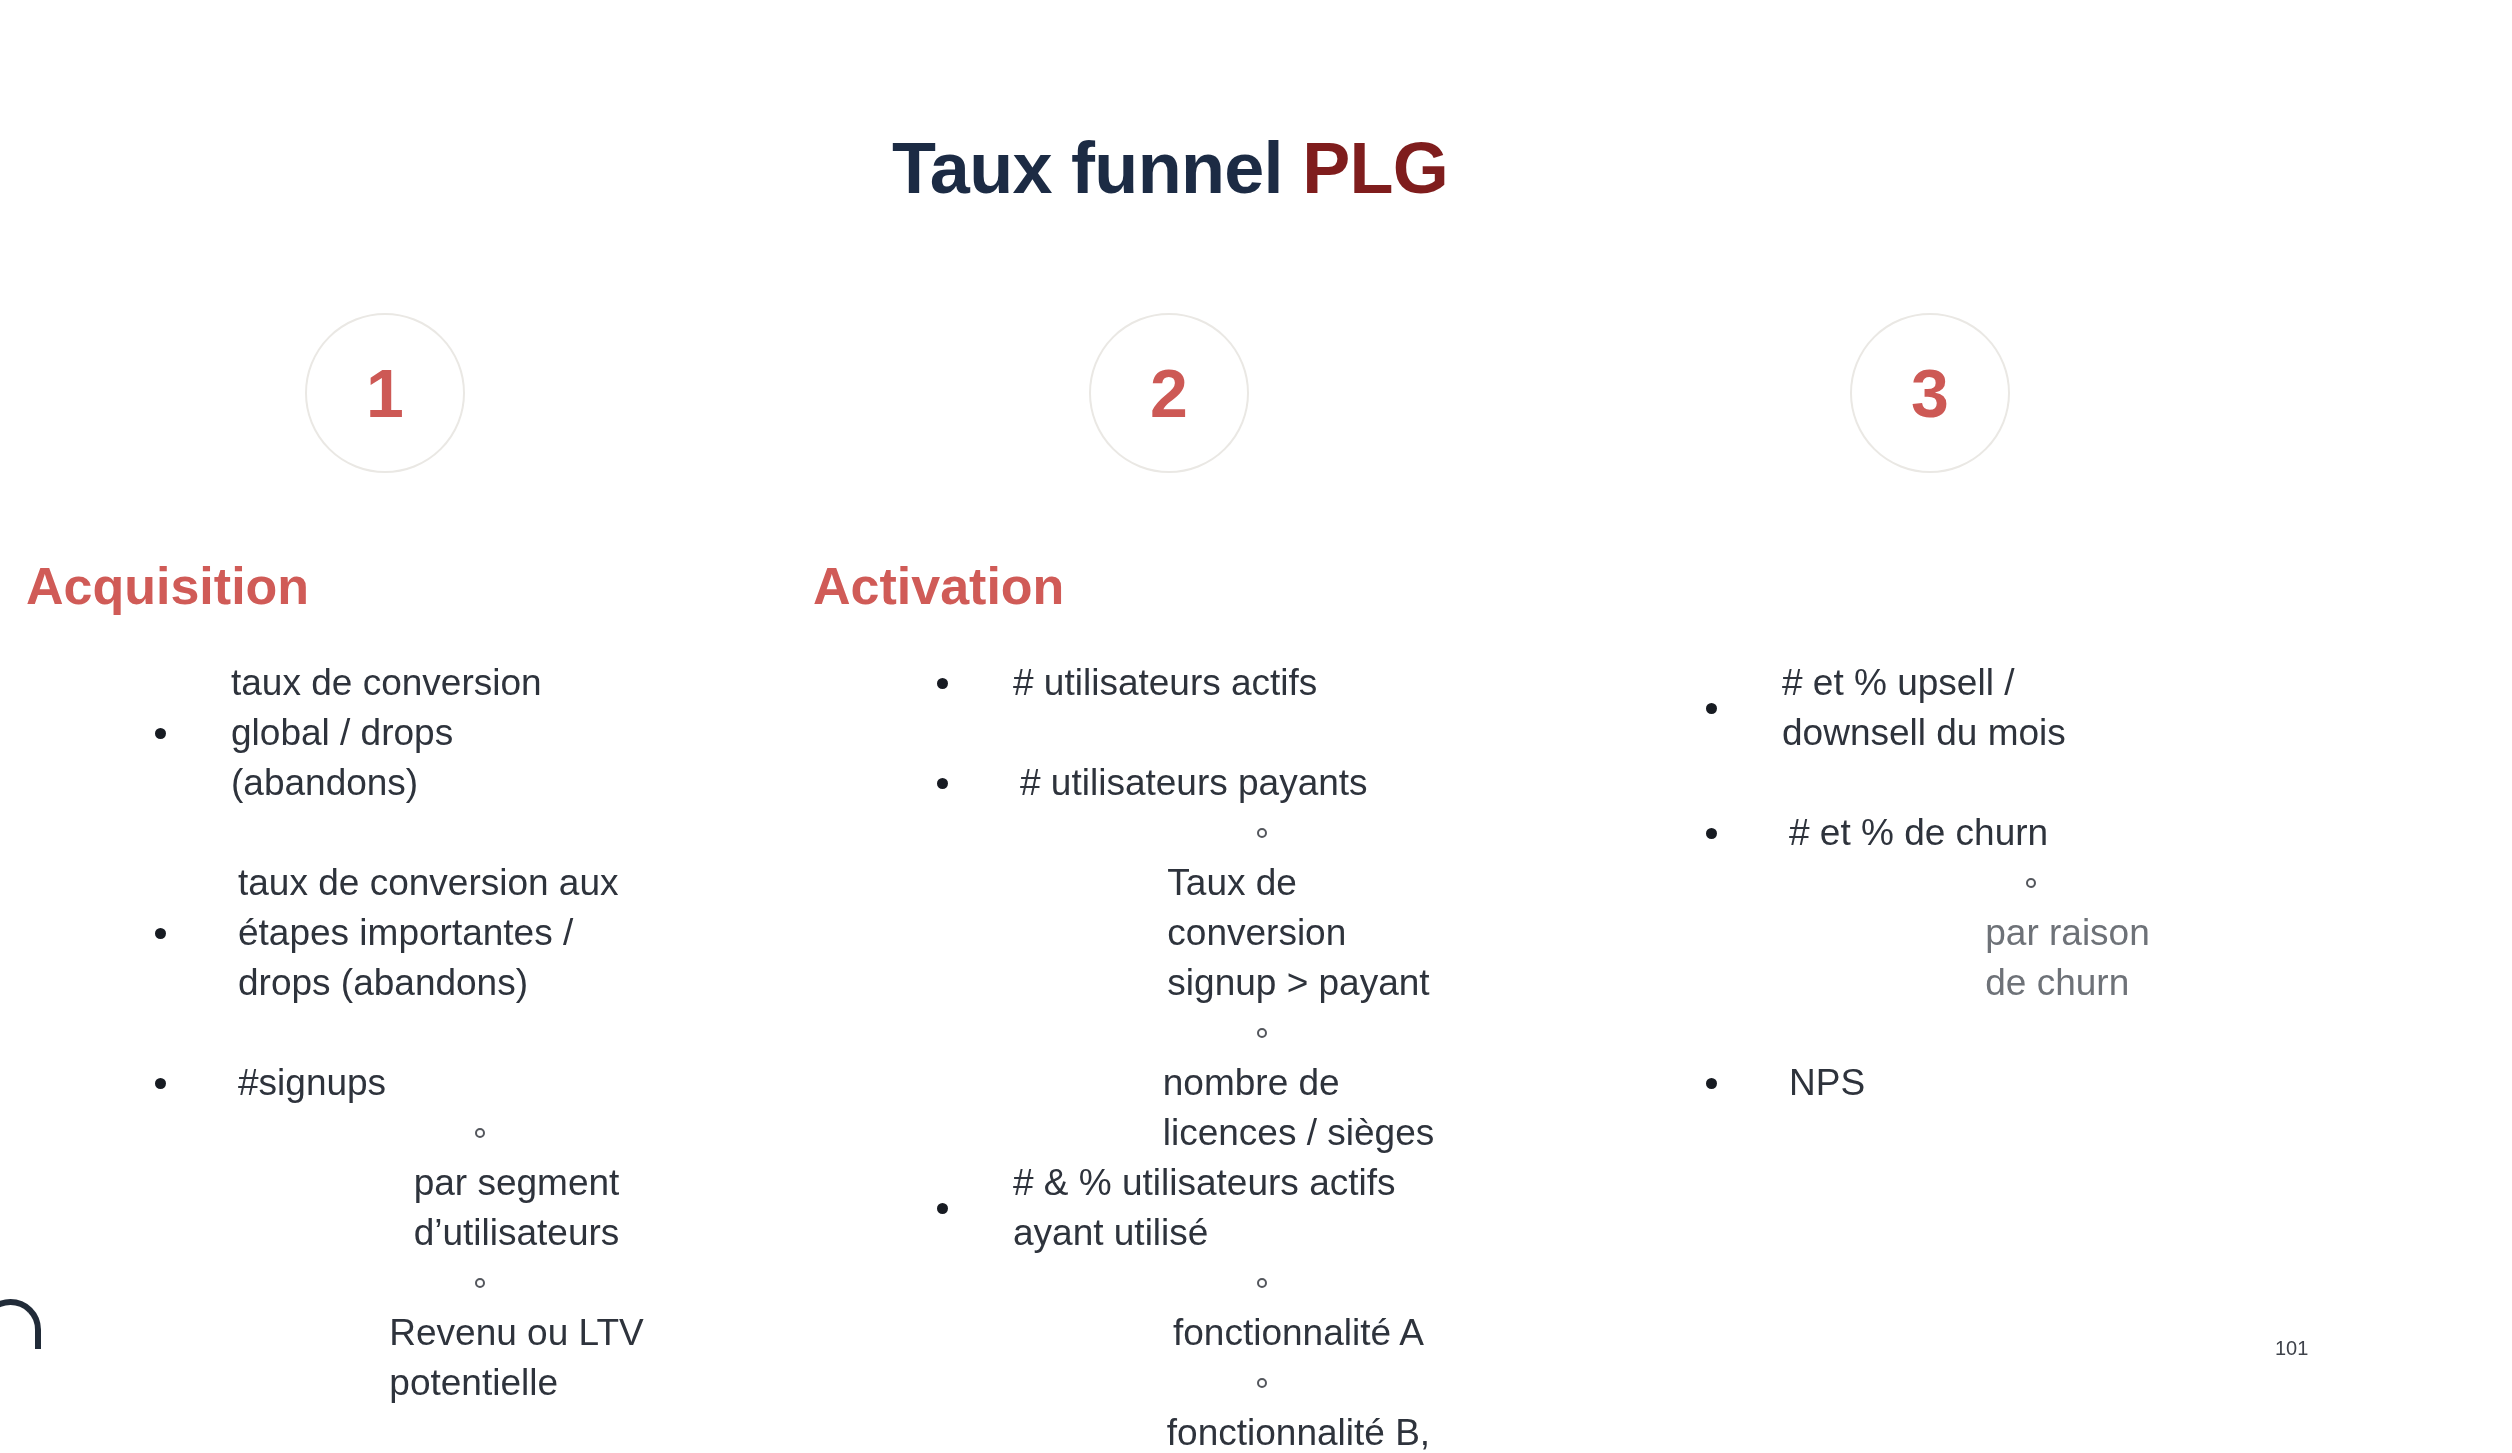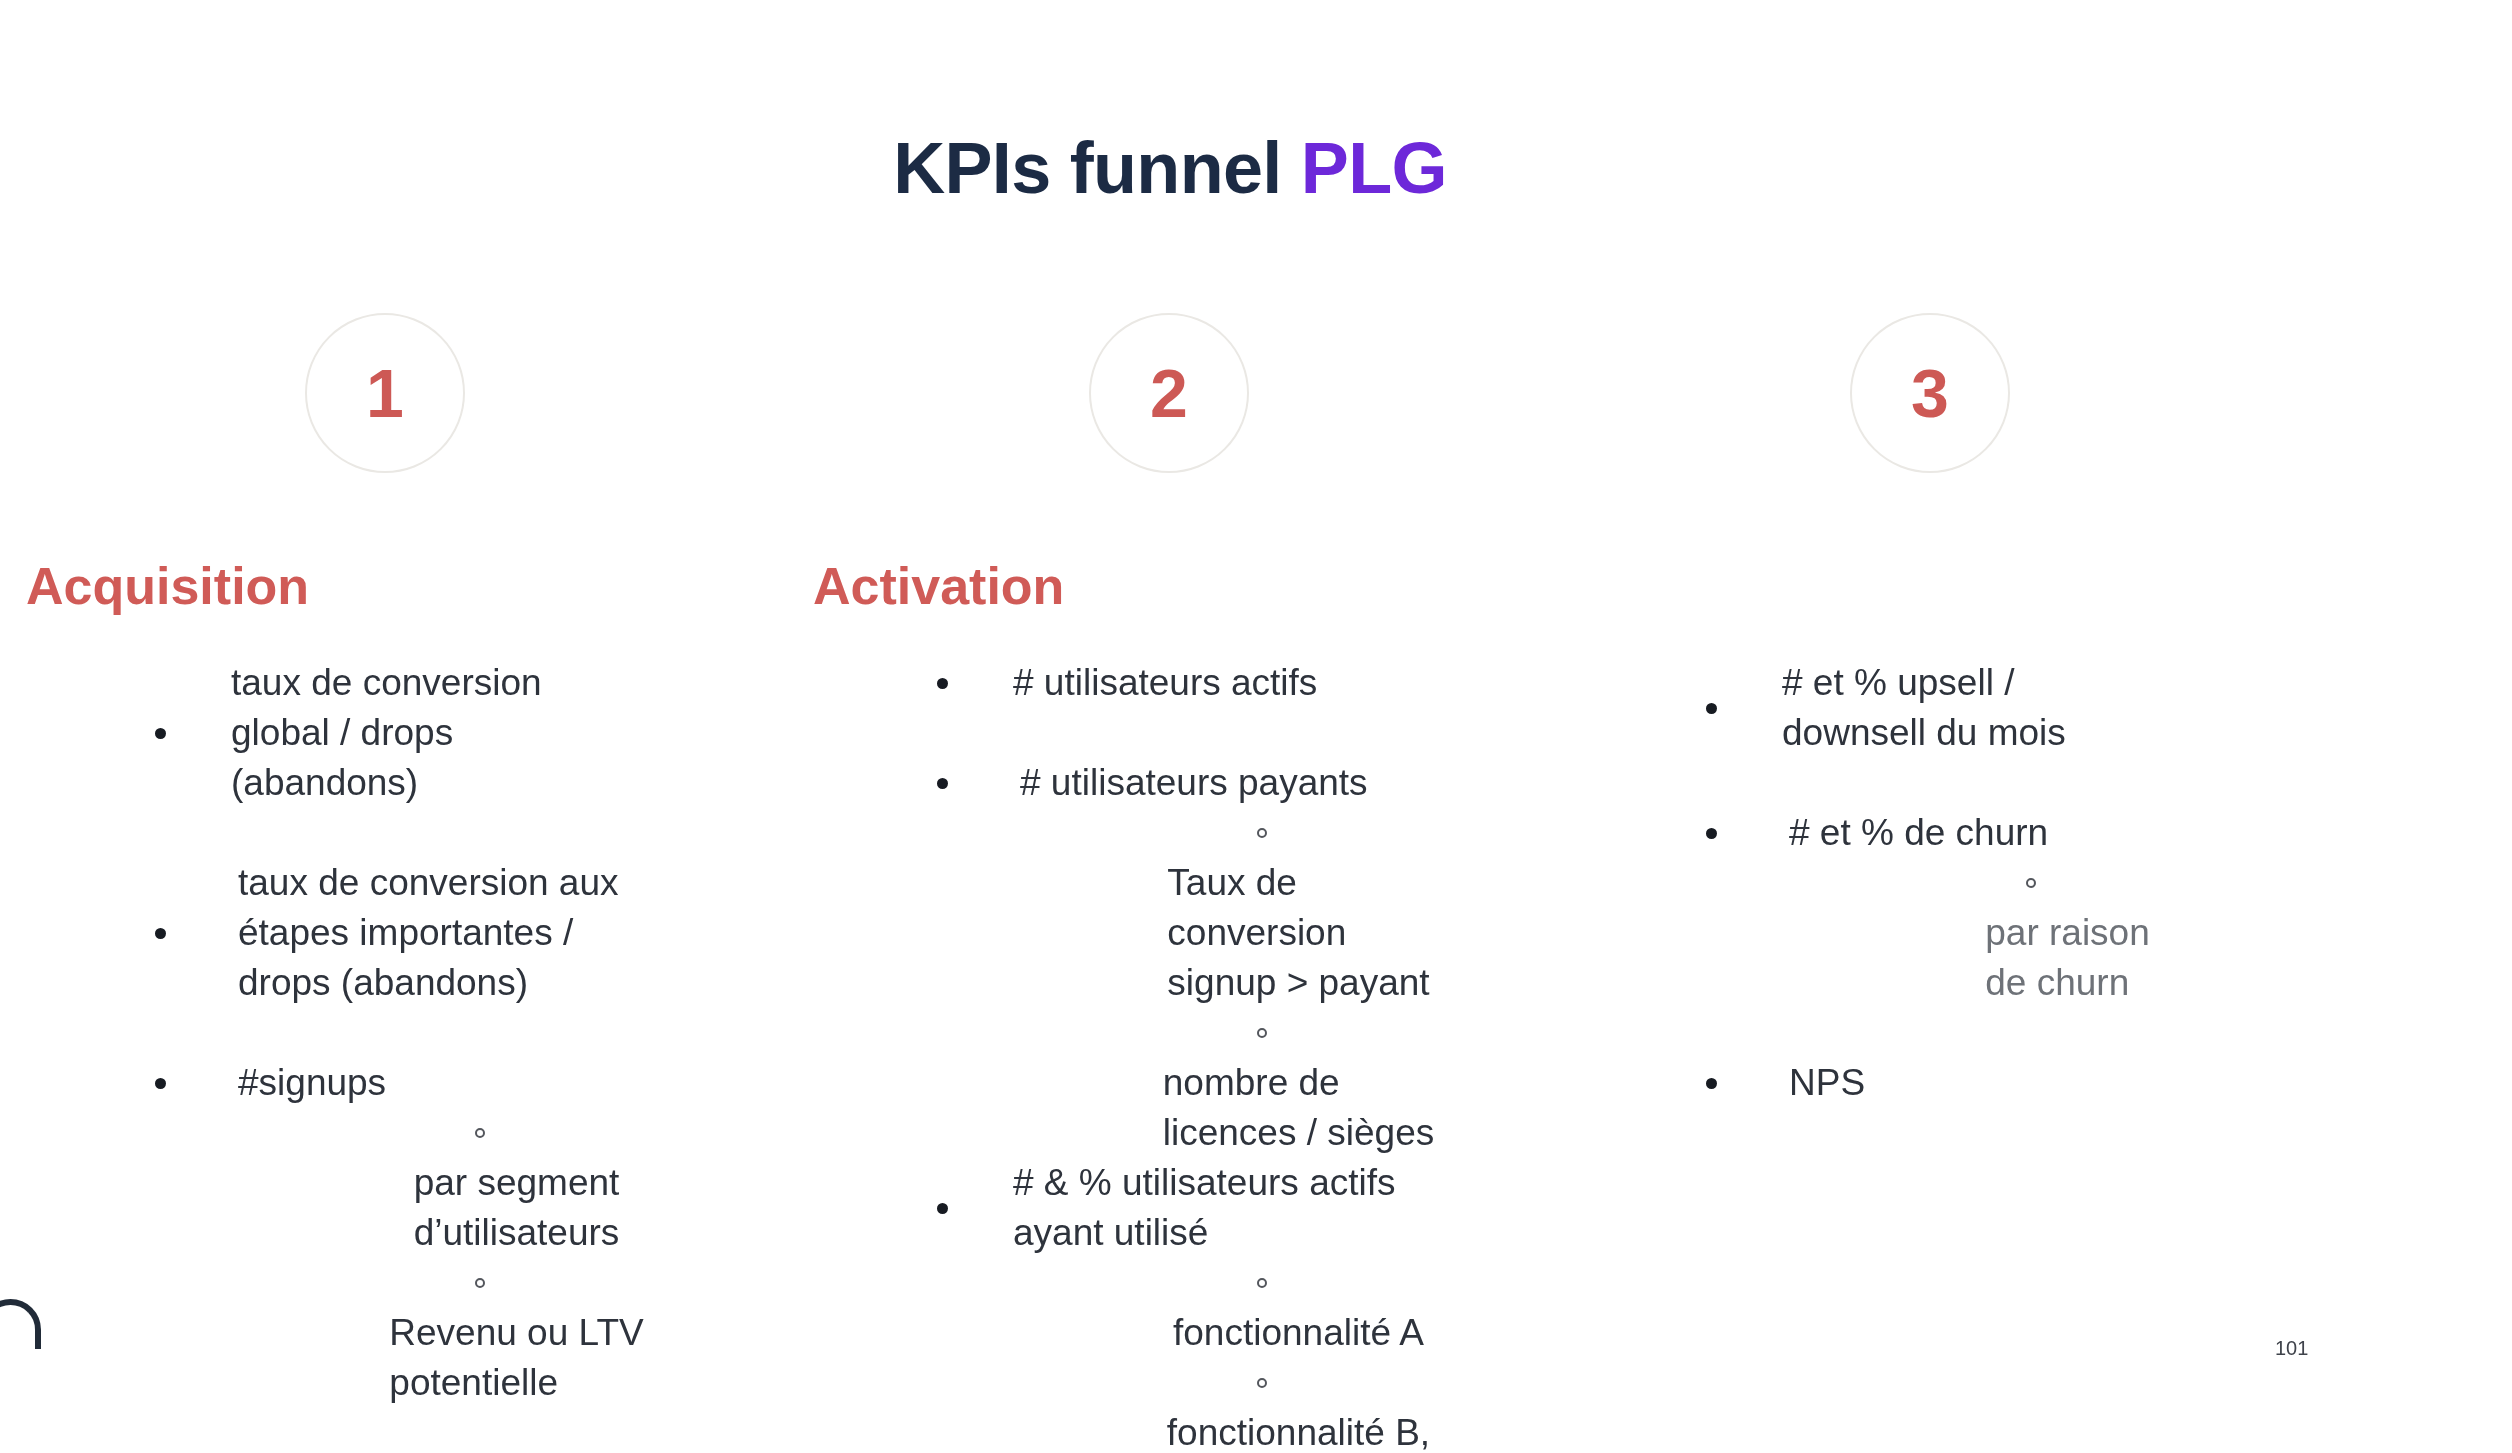--- a/index.html
+++ b/index.html
@@ -13,21 +13,21 @@
 
   
   .title{
     position:absolute;left:0;top:132px;width:2340px;
     text-align:center;
     font-size:72px;line-height:72px;font-weight:700;
     letter-spacing:-0.7px;
     margin:0;
   }
   .title .t-dark{color:#1c2b44;}
-  .title .t-red{color:#6d28d9;}
+  .title .t-red{color:#7f1d1d;}
 
   
   .step-circle{
     position:absolute;top:313px;width:160px;height:160px;
     border:2.6px solid #eae8e4;border-radius:50%;
     background:#ffffff;
     display:flex;align-items:center;justify-content:center;
     box-sizing:border-box;
   }
   .step-circle .num{
@@ -94,21 +94,21 @@
   .page-number{
     position:absolute;left:2275px;top:1337px;
     font-size:20px;line-height:22px;font-weight:400;color:#3f434b;
   }
 </style>
 </head>
 <body>
 
 <div class="slide">
 
-  <h1 class="title"><span class="t-dark">KPIs funnel </span><span class="t-red">PLG</span></h1>
+  <h1 class="title"><span class="t-dark">Taux funnel </span><span class="t-red">PLG</span></h1>
 
   <div class="step-circle circle-1">
     <span class="num">1</span>
   </div>
   <div class="step-circle circle-2">
     <span class="num">2</span>
   </div>
   <div class="step-circle circle-3">
     <span class="num">3</span>
   </div>

